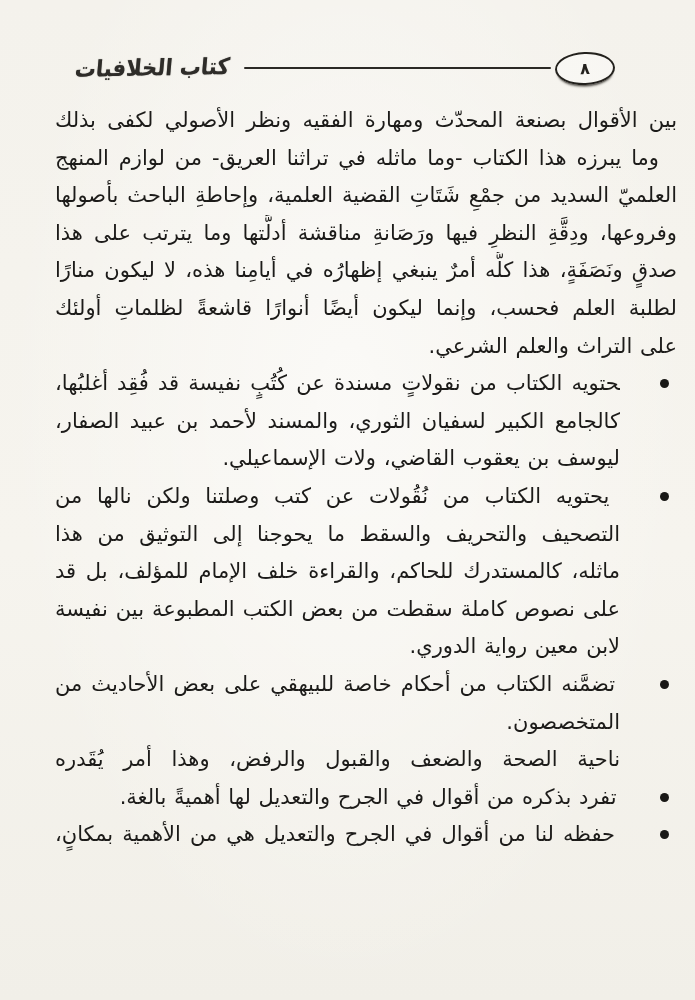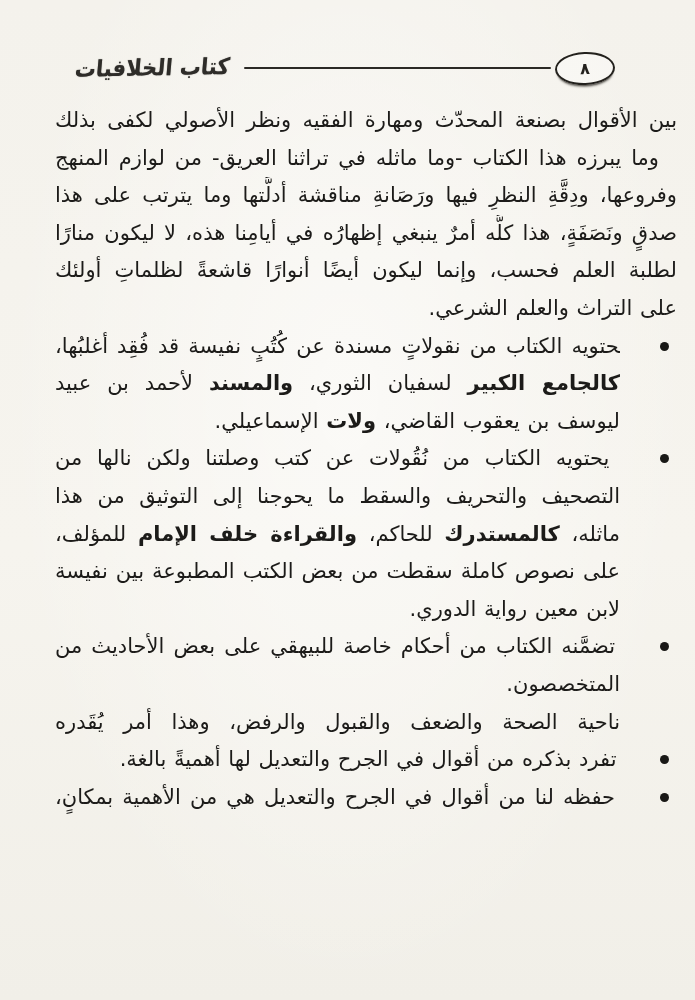--- a/index.html
+++ b/index.html
@@ -77,41 +77,42 @@
     padding-right:57px;                    
   }
   .block.bullet .line.hang{ text-indent:-32px; } 
   .dot{
     position:absolute;
     right:8px;top:14px;
     width:9px;height:9px;
     background:#191816;
     border-radius:50%;
   }
-  .b{ font-weight:bold; }
+  .b{ font-weight:normal; }
 </style>
 </head>
 <body>
 
 <div class="page">
 
   <div class="header">
     <div class="callig">كتاب الخلافيات</div>
     <div class="rule"></div>
     <div class="oval">
       <span>٨</span>
     </div>
   </div>
 
   <div class="body-text" dir="rtl">
       <div class="block para">
         <div class="line"><span>بين الأقوال بصنعة المحدّث ومهارة الفقيه ونظر الأصولي لكفى بذلك فضلا.</span></div>
       </div>
       <div class="block para">
         <div class="line ind"><span>وما يبرزه هذا الكتاب -وما ماثله في تراثنا العريق- من لوازم المنهج</span></div>
+        <div class="line"><span>العلميّ السديد من جمْعِ شَتَاتِ القضية العلمية، وإحاطةِ الباحث بأصولها</span></div>
         <div class="line"><span>وفروعها، ودِقَّةِ النظرِ فيها ورَصَانةِ مناقشة أدلَّتها وما يترتب على هذا من</span></div>
         <div class="line"><span>صدقٍ ونَصَفَةٍ، هذا كلُّه أمرٌ ينبغي إظهارُه في أيامِنا هذه، لا ليكون منارًا هاديًا</span></div>
         <div class="line"><span>لطلبة العلم فحسب، وإنما ليكون أيضًا أنوارًا قاشعةً لظلماتِ أولئك المجترئة</span></div>
         <div class="line end"><span>على التراث والعلم الشرعي.</span></div>
       </div>
       <div class="block bullet">
         <span class="dot"></span>
         <div class="line hang"><span>ما يحتويه الكتاب من نقولاتٍ مسندة عن كُتُبٍ نفيسة قد فُقِد أغلبُها،</span></div>
         <div class="line"><span class="b">كالجامع الكبير</span><span> لسفيان الثوري، </span><span class="b">والمسند</span><span> لأحمد بن عبيد الصفار، </span></div>
         <div class="line end"><span>ليوسف بن يعقوب القاضي، </span><span class="b">ولات</span><span> الإسماعيلي.</span></div>

